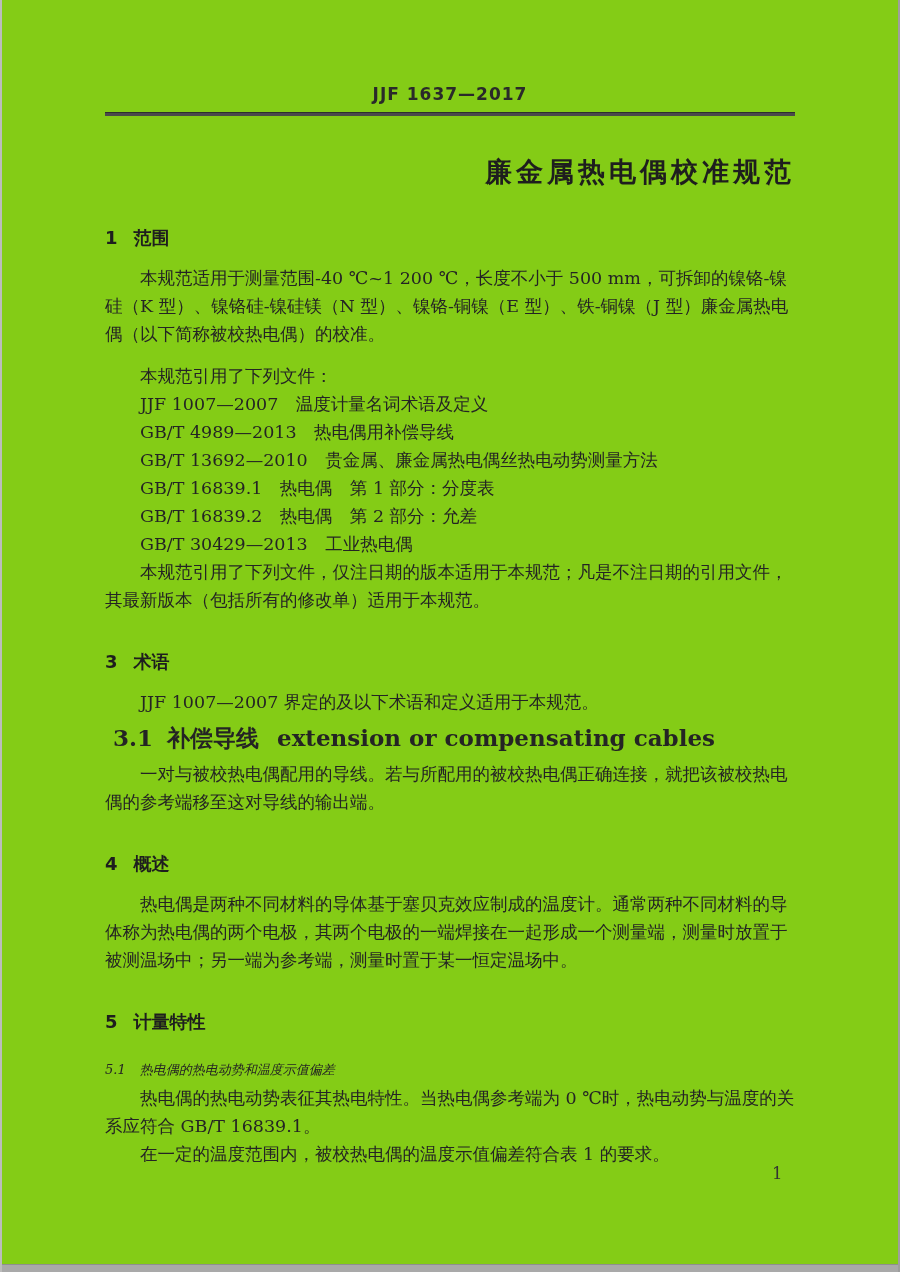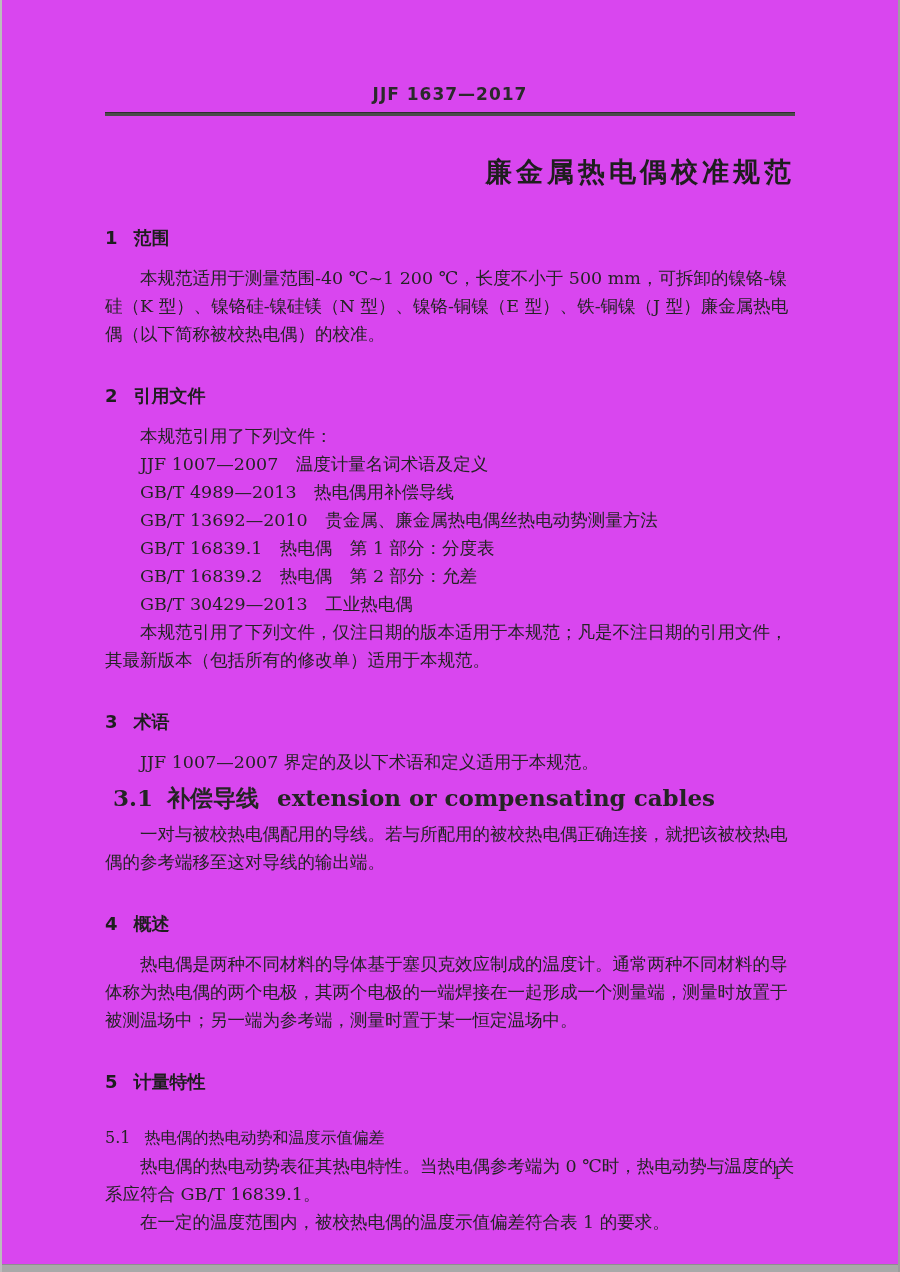--- a/index.html
+++ b/index.html
@@ -1,21 +1,21 @@
 <!DOCTYPE html>
 <html lang="zh"><head>
 <meta charset="utf-8">
 <style>
   html, body { margin: 0; padding: 0; background: #e8e8e8; }
   .page {
     position: relative;
     width: 900px;
     height: 1272px;
     margin: 0 auto;
-    background: #d946ef;
+    background: #84cc16;
     box-sizing: border-box;
     border-left: 2px solid #bcbcbc;
     border-right: 2px solid #9e9e9e;
     overflow: hidden;
     font-family: "DejaVu Serif", "Liberation Serif", serif;
     color: #242424;
   }
   .content {
     padding: 0 103px;
   }
@@ -68,23 +68,24 @@
   }
   .term-line {
     margin: 8px;
     font-size: 23px;
     line-height: 28px;
     font-weight: bold;
   }
   .term-line .sub-num { margin-right: 14px; }
   .term-line .term-cn { margin-right: 18px; }
   .sub-heading-line {
-    margin: 30px 0 0 0;
-    font-size: 16px;
+    margin: 22px 0 0 0;
+    font-size: 13px;
     line-height: 28px;
+    font-style: italic;
   }
   .sub-heading-line .sub-num { margin-right: 14px; }
   .page-number {
     position: absolute;
     left: 770px;
     top: 1164px;
     font-size: 16.5px;
     color: #333;
   }
   .bottom-bar {
@@ -111,23 +112,20 @@
     <h1 class="doc-title">廉金属热电偶校准规范</h1>
 
     <section>
       <div class="sec-heading">
         <span class="sec-num">1</span><span>范围</span>
       </div>
       <p class="body-text para">本规范适用于测量范围-40 ℃~1 200 ℃，长度不小于 500 mm，可拆卸的镍铬-镍硅（K 型）、镍铬硅-镍硅镁（N 型）、镍铬-铜镍（E 型）、铁-铜镍（J 型）廉金属热电偶（以下简称被校热电偶）的校准。</p>
     </section>
 
     <section>
-      <div class="sec-heading">
-        <span class="sec-num">2</span><span>引用文件</span>
-      </div>
       <p class="body-text flat">本规范引用了下列文件：</p>
       <p class="body-text ref-line">JJF 1007—2007　温度计量名词术语及定义</p>
       <p class="body-text ref-line">GB/T 4989—2013　热电偶用补偿导线</p>
       <p class="body-text ref-line">GB/T 13692—2010　贵金属、廉金属热电偶丝热电动势测量方法</p>
       <p class="body-text ref-line">GB/T 16839.1　热电偶　第 1 部分：分度表</p>
       <p class="body-text ref-line">GB/T 16839.2　热电偶　第 2 部分：允差</p>
       <p class="body-text ref-line">GB/T 30429—2013　工业热电偶</p>
       <p class="body-text" style="margin:0; text-indent:2em;">本规范引用了下列文件，仅注日期的版本适用于本规范；凡是不注日期的引用文件，其最新版本（包括所有的修改单）适用于本规范。</p>
     </section>
 

